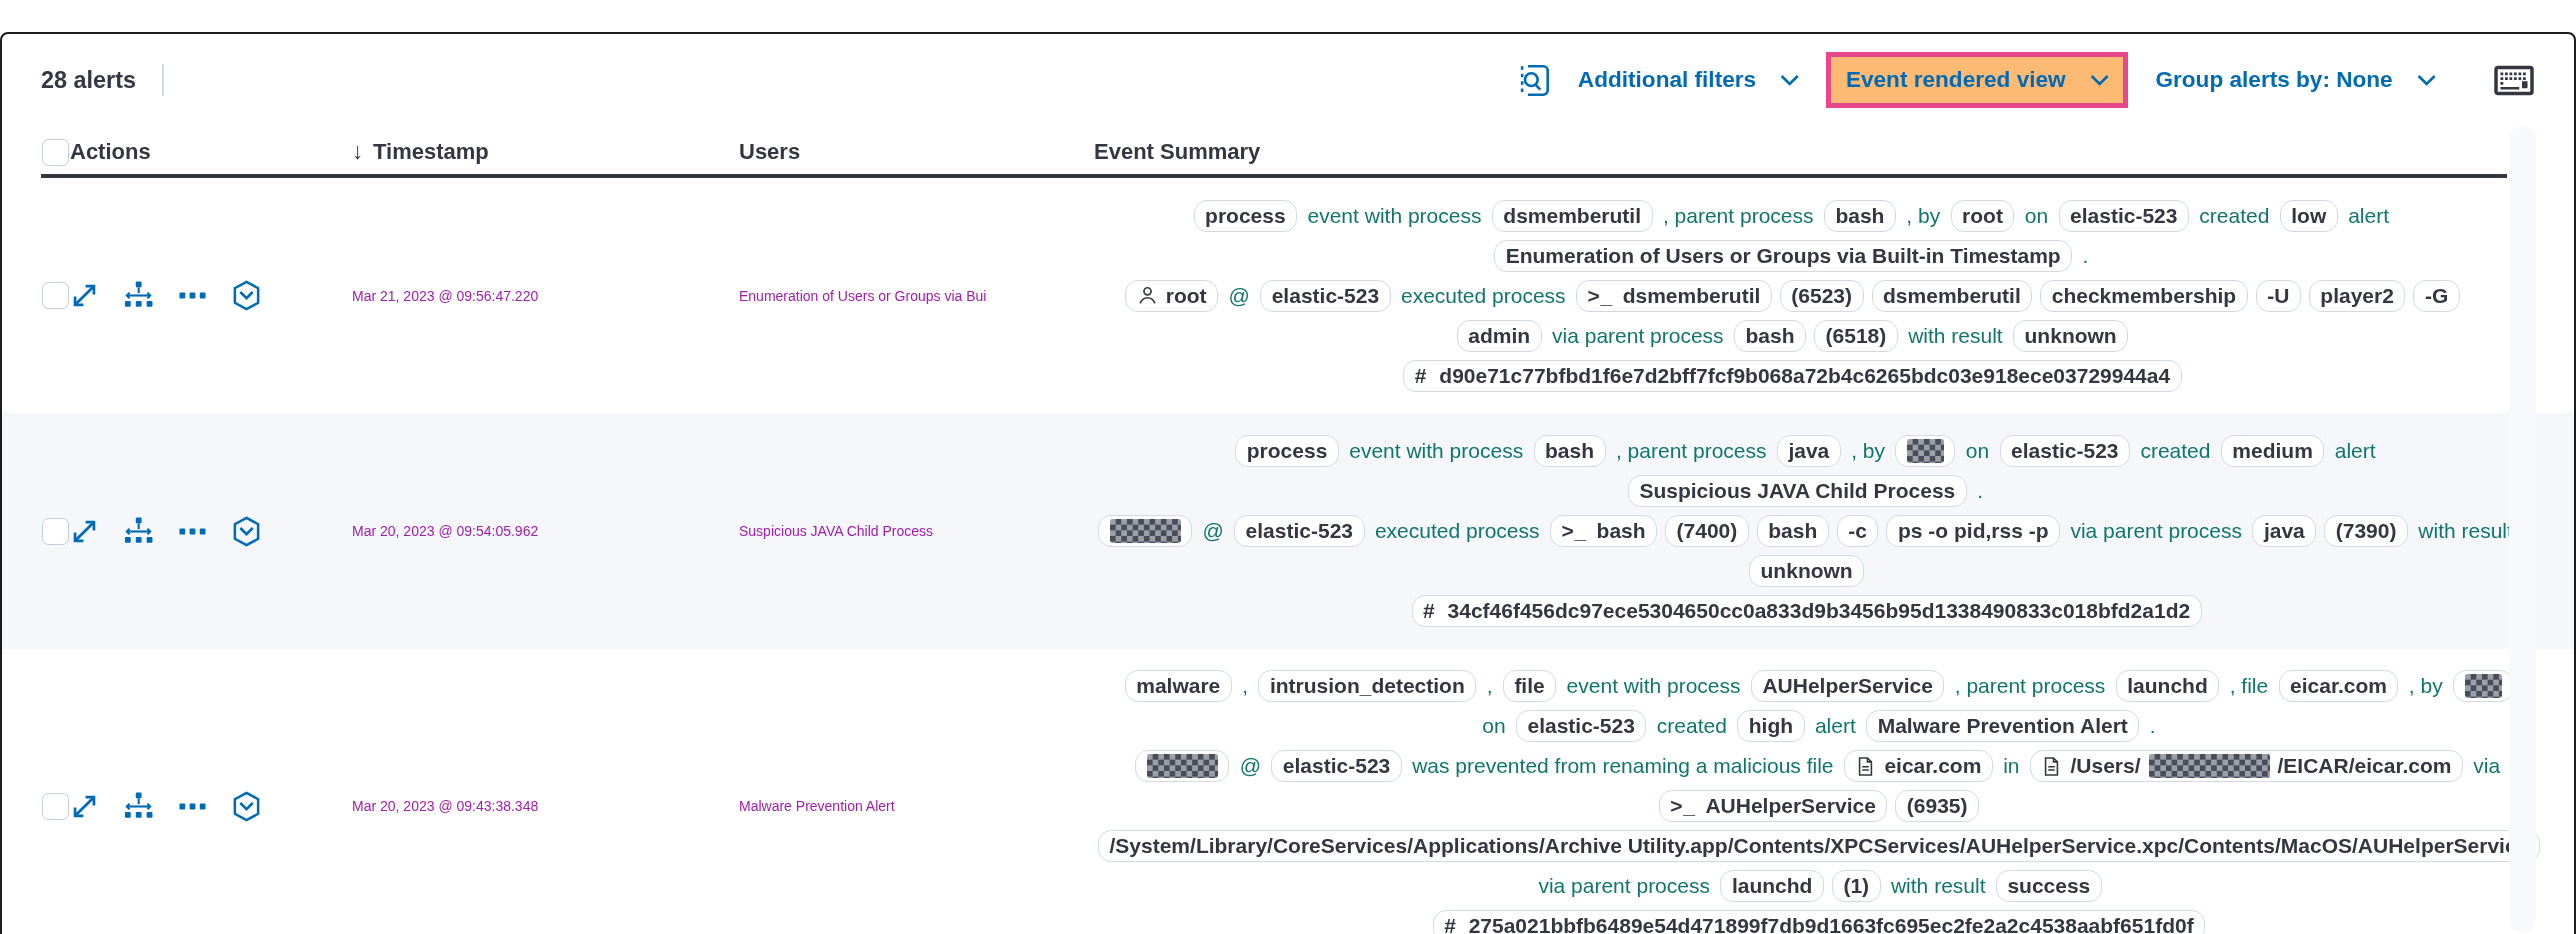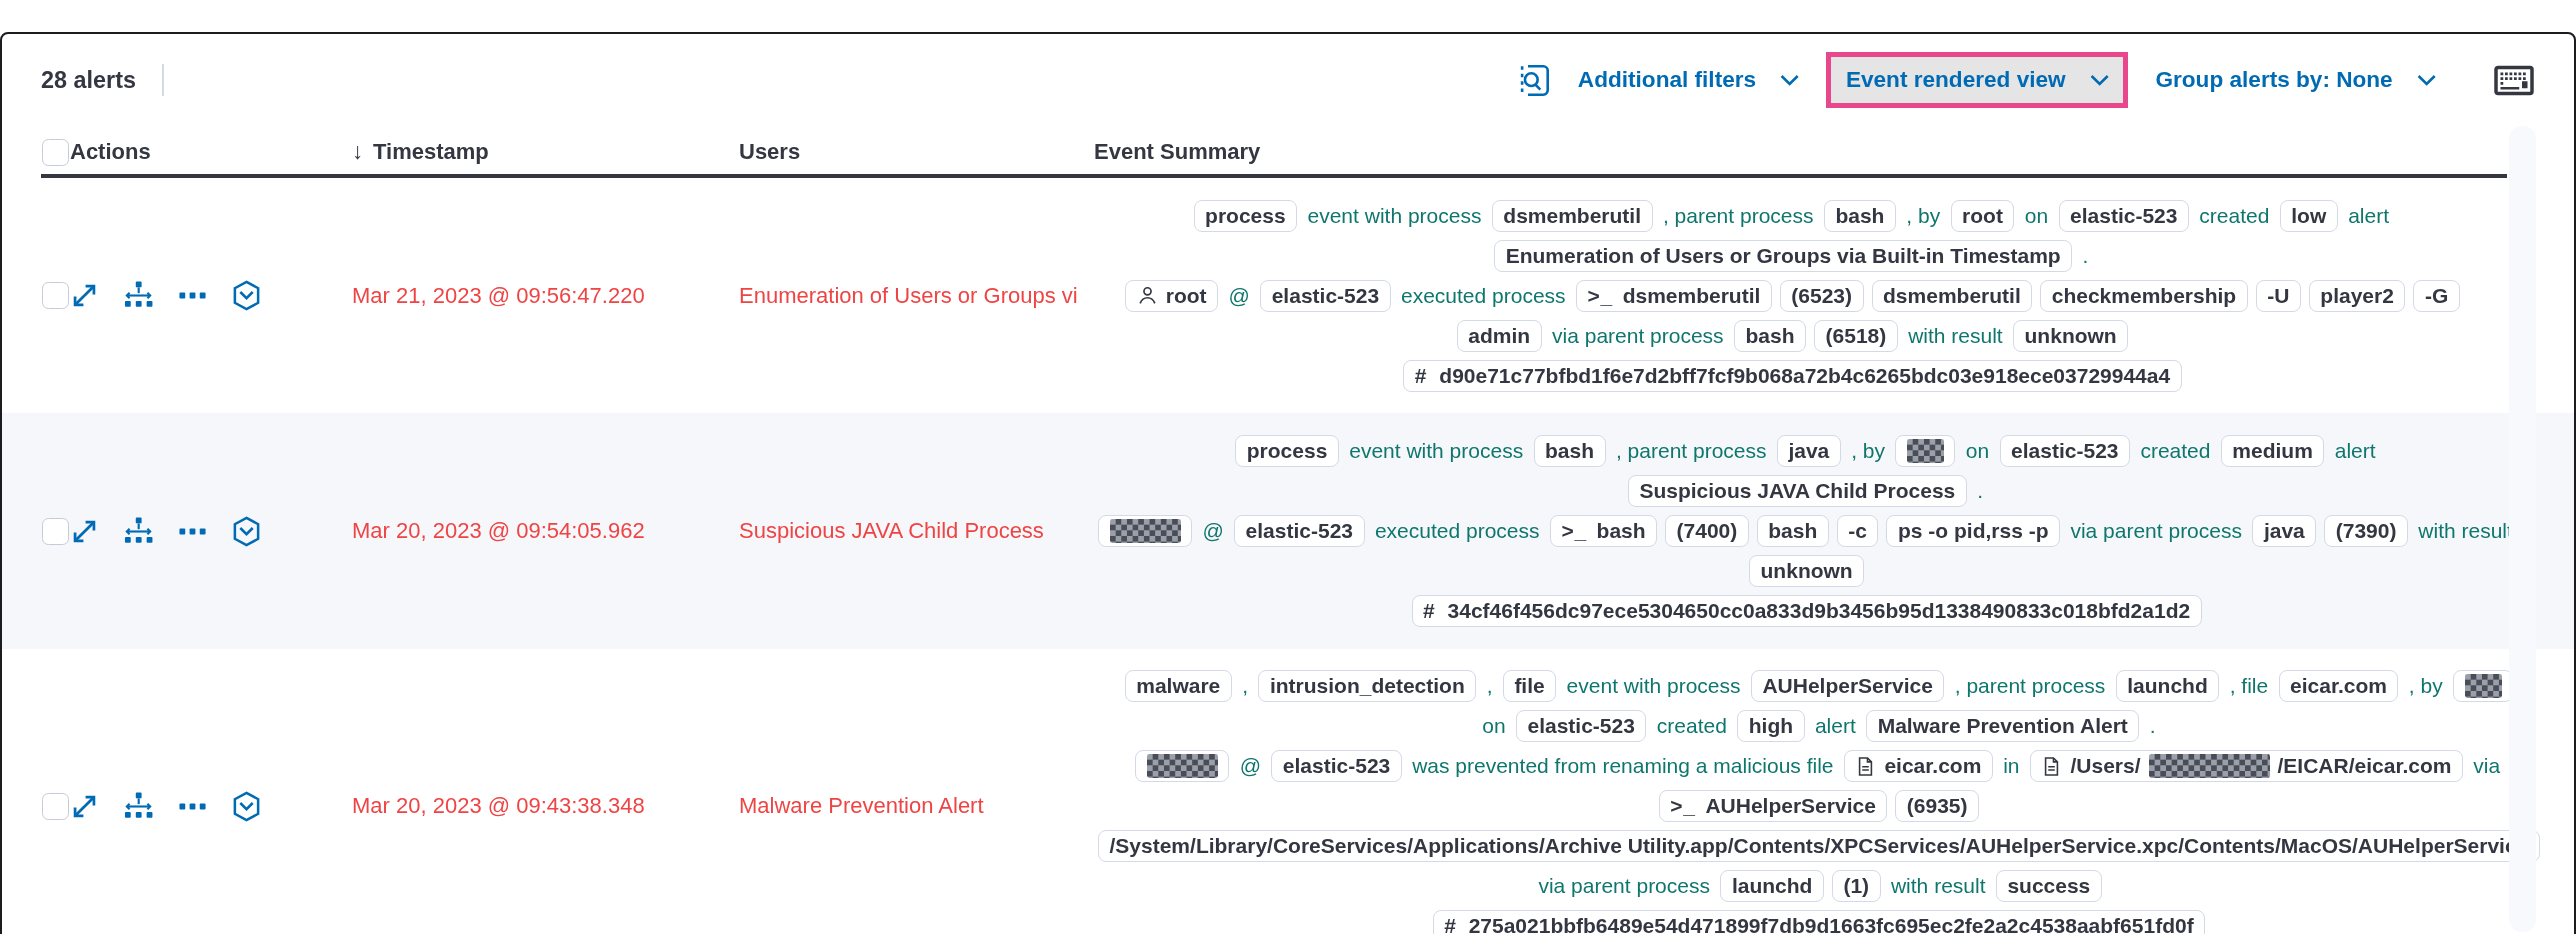--- a/index.html
+++ b/index.html
@@ -7,48 +7,48 @@
   #frame{box-sizing:border-box;width:2576px;height:934px;border:2.4px solid #1b1c20;border-radius:8px;background:#fff;position:relative;overflow:hidden;margin-top:32px;}
 
   
   .toolbar{height:92px;display:flex;align-items:center;justify-content:space-between;padding:0 40px 0 39px;}
   .toolbar-left{display:flex;align-items:center;}
   .alerts-count{font-size:23.4px;font-weight:700;color:#343741;}
   .vdivider{width:1.6px;height:32px;background:#d3dae6;margin-left:26px;}
   .toolbar-right{display:flex;align-items:center;gap:27px;}
   .tb-link{display:flex;align-items:center;gap:24px;color:#006bb4;font-size:22.6px;font-weight:600;cursor:pointer;background:none;border:none;font-family:inherit;padding:0;}
   .chev{display:inline-block;}
-  .highlight-box{border:5.6px solid #e8488b;padding:9.7px 14.5px;display:flex;align-items:center;background:#e5e5e5;}
+  .highlight-box{border:5.6px solid #e8488b;padding:9.7px 14.5px;display:flex;align-items:center;background:#fdba74;}
   .kbd-btn{margin-left:31px;display:flex;align-items:center;background:none;border:none;padding:0;cursor:pointer;}
   .inspect-btn{background:none;border:none;padding:0;display:flex;align-items:center;cursor:pointer;}
 
   
   .thead{display:flex;align-items:center;height:52px;position:relative;}
   .thead::after{content:"";position:absolute;left:39px;right:67px;bottom:0;height:4px;background:#343741;}
   .th{font-size:22px;font-weight:700;color:#343741;display:flex;align-items:center;}
   .col-check{width:68px;flex:0 0 68px;display:flex;align-items:center;padding-left:40px;box-sizing:border-box;}
   .col-check .checkbox{margin-left:0;}
   .col-actions{width:242px;flex:0 0 242px;box-sizing:border-box;display:flex;align-items:center;}
   .col-ts{width:387px;flex:0 0 387px;padding-left:40px;box-sizing:border-box;display:flex;align-items:center;}
   .col-rule{width:379px;flex:0 0 379px;padding-left:40px;box-sizing:border-box;display:flex;align-items:center;}
   .col-summary{flex:1;margin-right:67px;box-sizing:border-box;padding:0 16px;}
   .sort-arrow{font-size:22.6px;font-weight:400;margin-right:9.7px;}
 
   .checkbox{width:27px;height:27px;border:1.6px solid #c6ccd7;border-radius:6.4px;background:#fff;box-sizing:border-box;cursor:pointer;}
 
   .row{display:flex;align-items:center;padding:17.7px 0;}
   .row.shaded{background:#f5f7fa;}
-  .cell-text{font-size:22px;color:#ef4444;white-space:nowrap;overflow:hidden;}
+  .cell-text{font-size:14px;color:#a21caf;white-space:nowrap;overflow:hidden;}
   .actions-icons{display:flex;align-items:center;gap:24px;}
   .act-btn{background:none;border:none;padding:0;display:flex;align-items:center;cursor:pointer;}
 
   .summary{display:flex;flex-direction:column;justify-content:center;}
   .line{display:flex;justify-content:center;align-items:center;white-space:nowrap;margin:4px 0;}
   .tok-t{font-size:21px;color:#0f766e;margin:0 6.4px;white-space:pre;}
-  .badge{display:inline-flex;align-items:center;gap:8px;margin:0 4px;padding:2.4px 10.5px;min-height:32px;box-sizing:border-box;border:1.6px solid #d3dae6;border-radius:8px;background:#fff;font-size:21px;font-weight:600;color:#343741;white-space:pre;}
+  .badge{display:inline-flex;align-items:center;gap:8px;margin:0 4px;padding:2.4px 10.5px;min-height:32px;box-sizing:border-box;border:1.6px solid #d3dae6;border-radius:13px;background:#fff;font-size:21px;font-weight:600;color:#343741;white-space:pre;}
   .term{font-weight:600;letter-spacing:0.8px;margin-right:1.6px;}
   .hashmark{font-weight:600;margin-right:4.8px;}
   .redacted{display:inline-block;height:24px;border-radius:2.4px;background:repeating-conic-gradient(#4a4d55 0% 25%, #9aa0ab 0% 50%) 0 0/11.3px 11.3px;}
 
   .scroll-gutter{position:absolute;top:92px;right:38px;width:26.6px;height:806px;background:#f8f9fc;border-radius:13px;}
 </style>
 </head>
 <body>
 
 <div id="frame">

